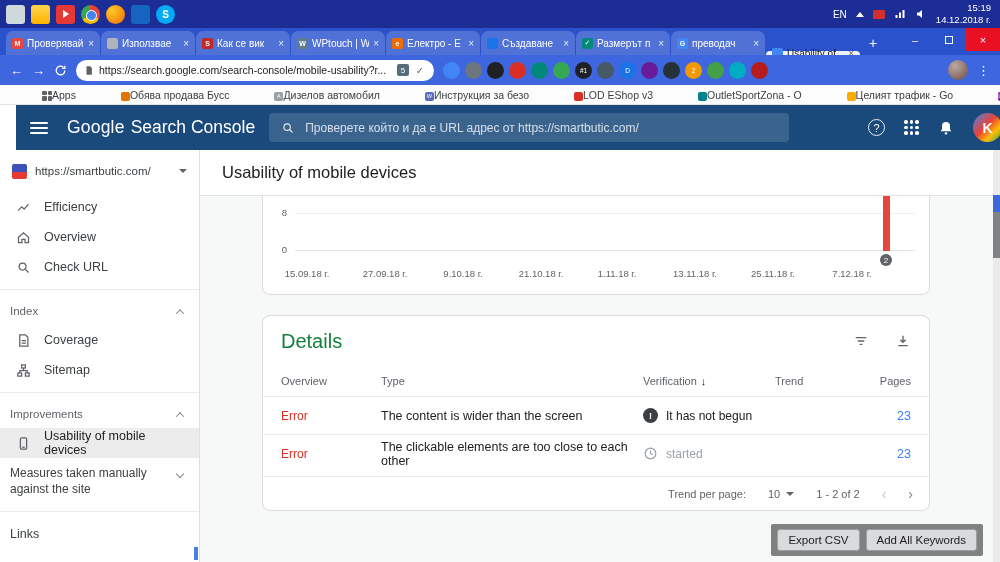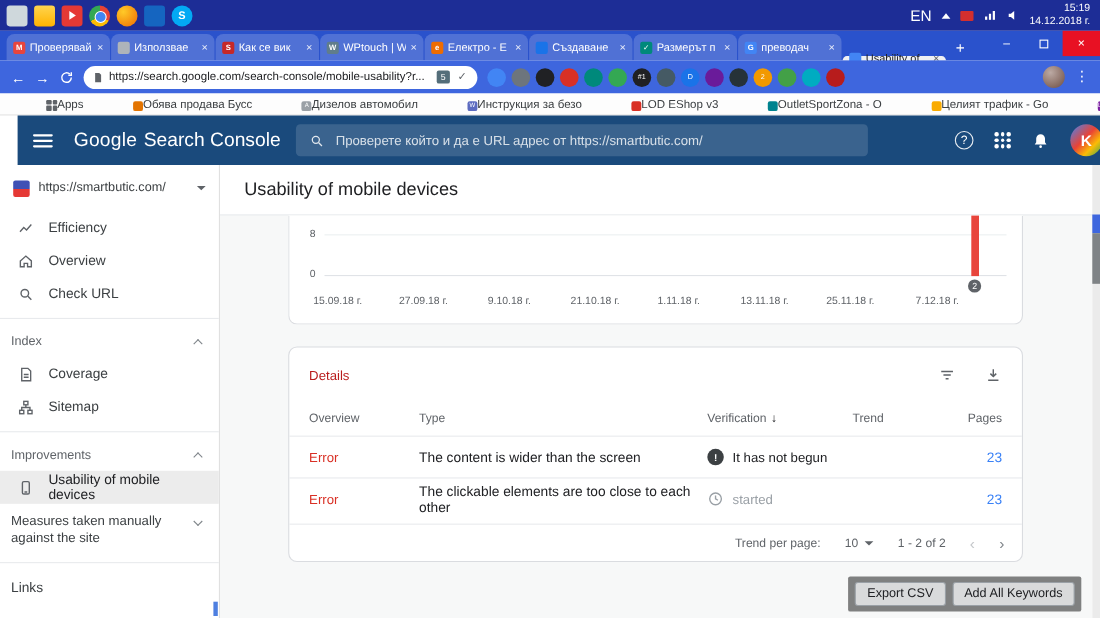--- a/index.html
+++ b/index.html
@@ -17,21 +17,21 @@
   .ic-youtube { background:#e53935; }
   .ic-youtube i { width:0;height:0;border-left:6px solid #fff;border-top:4px solid transparent;border-bottom:4px solid transparent; }
   .ic-chrome { background:conic-gradient(#ea4335 0 33%, #fbbc05 33% 66%, #34a853 66% 100%); border-radius:50%; position:relative; }
   .ic-chrome::after { content:""; position:absolute; left:5px; top:5px; width:9px; height:9px; border-radius:50%; background:#4285f4; border:1.5px solid #fff; }
   .ic-firefox { background:radial-gradient(circle at 32% 30%, #ffca28, #ef6c00); border-radius:50%; }
   .ic-blueapp { background:#1565c0; }
   .ic-skype { background:#03a9f4; border-radius:50%; font-weight:bold; }
   .tb-spacer { flex:1; }
   .tb-right { display:flex; align-items:center; gap:9px; color:#fff; }
   .tb-caret { width:0;height:0;border-left:4px solid transparent;border-right:4px solid transparent;border-bottom:5px solid #fff; }
-  .tb-lang { font-size:14px; }
+  .tb-lang { font-size:10px; }
   .tb-flag { width:12px; height:9px; background:#d32f2f; border-radius:1px; }
   .tb-clock { text-align:right; font-size:9.5px; line-height:1.25; padding-right:3px; }
 
   
   .tabbar { position:absolute; left:0; top:28px; width:1000px; height:27px; background:#2a52cc;
             display:flex; align-items:stretch; padding:3px 0 0 6px; }
   .tab { width:94px; display:flex; align-items:center; gap:4px; padding:0 6px;
          border-radius:7px 7px 0 0; background:rgba(255,255,255,.18); margin-right:1px;
          color:#fff; font-size:10px; min-width:0; }
   .tab.active { background:#eef0f3; color:#202124;margin-top:20px; }
@@ -133,21 +133,21 @@
   .ylab { position:absolute; font-size:9.5px; color:#5f6368; width:20px; text-align:right; left:4px; }
   .y8 { top:11px; } .y0 { top:48px; }
   .xlab { position:absolute; top:72px; font-size:9.5px; color:#5f6368; transform:translateX(-50%); white-space:nowrap; }
   .bar { position:absolute; left:620px; top:0; width:7px; height:55px; background:#e8453c; }
   .marker2 { position:absolute; left:617px; top:58px; width:12px; height:12px; border-radius:50%;
              background:#5f6368; color:#fff; font-size:8px; display:flex; align-items:center; justify-content:center; }
 
   .details-card { position:absolute; left:62px; top:119px; width:668px; height:196px; background:#fff;
                   border:1px solid #dadce0; border-radius:8px; display:flex; flex-direction:column; }
   .dc-head { height:50px; display:flex; align-items:center; padding:0 18px; }
-  .dc-title { font-size:12px; color:#b91c1c; }
+  .dc-title { font-size:20px; color:#15803d; }
   .dc-icons { margin-left:auto; display:flex; gap:26px; align-items:center; }
   .thead, .trow { display:grid; grid-template-columns:100px 262px 132px 95px 1fr; padding:0 18px; align-items:center; }
   .thead { height:30px; font-size:11px; color:#5f6368; }
   .th-pages, .td-pages { text-align:right; }
   .sort-arrow { font-size:11px; color:#202124; margin-left:4px; }
   .trow { height:38px; border-top:1px solid #e8eaed; font-size:12px; }
   .td-cond { font-size:12px; }
   .td-type { color:#202124; font-size:12.5px; }
   .td-verif { display:flex; align-items:center; gap:8px; }
   .vi-excl { width:15px; height:15px; border-radius:50%; background:#3c4043; color:#fff; font-size:9px;

